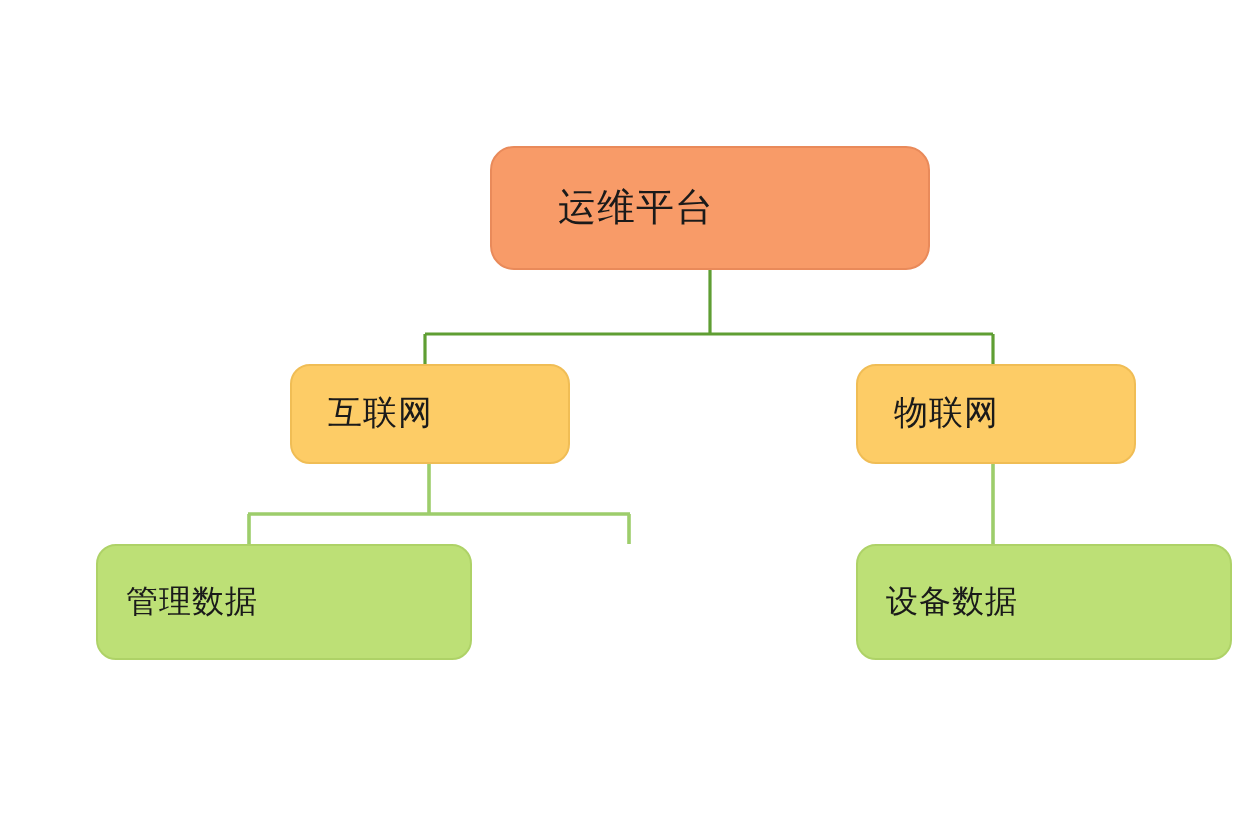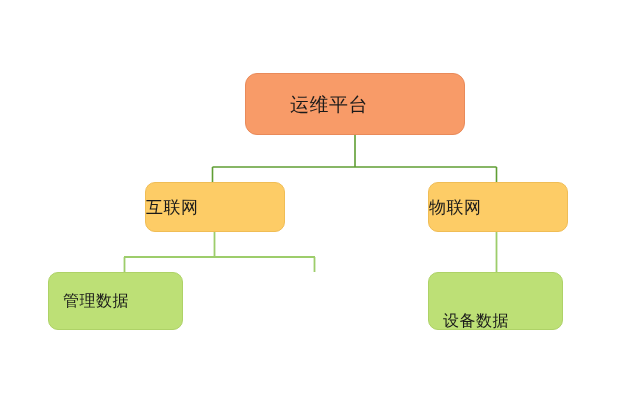--- a/index.html
+++ b/index.html
@@ -42,63 +42,64 @@
 
   
   .node-root {
     left: 245px;
     top: 73px;
     width: 220px;
     height: 62px;
     background: #f89b68;
     border: 1px solid #e98a5a;
     border-radius: 12px;
-    padding-left: 44px;
+    padding-left: 33px;
   }
   .node-root .node-label {
     font-size: 19px;
     color: #1a1a1a;
     letter-spacing: 0.5px;
   }
 
   
   .node-cat {
     top: 182px;
     width: 140px;
     height: 50px;
     background: #fdcc66;
     border: 1px solid #f0bd55;
     border-radius: 10px;
+    padding-left: 18px;
   }
   .node-cat .node-label {
     font-size: 17px;
     color: #1a1a1a;
     letter-spacing: 0.5px;
   }
   .node-cat-internet { left: 145px; }
   .node-cat-iot      { left: 428px; text-align: right; }
 
   
   .node-leaf {
     top: 272px;
-    width: 135px;
+    width: 188px;
     height: 58px;
     background: #bde076;
     border: 1px solid #aed267;
     border-radius: 10px;
     padding-left: 14px;
   }
   .node-leaf .node-label {
     font-size: 16px;
     color: #1a1a1a;
     letter-spacing: 0.5px;
   }
   .node-leaf-mgmt   { left: 48px; }
   .node-leaf-biz    { left: 238px; }
-  .node-leaf-device { left: 428px; align-items: flex-end; }
+  .node-leaf-device { left: 428px; }
 </style>
 </head>
 <body>
 
 <div id="canvas">
 
   <svg id="edge-layer" width="626" height="414" viewBox="0 0 626 414" xmlns="http://www.w3.org/2000/svg">
 
     <g>
       <path d="M 355 135 L 355 167" fill="none" stroke="#5f9e33" stroke-width="1.6"></path>

